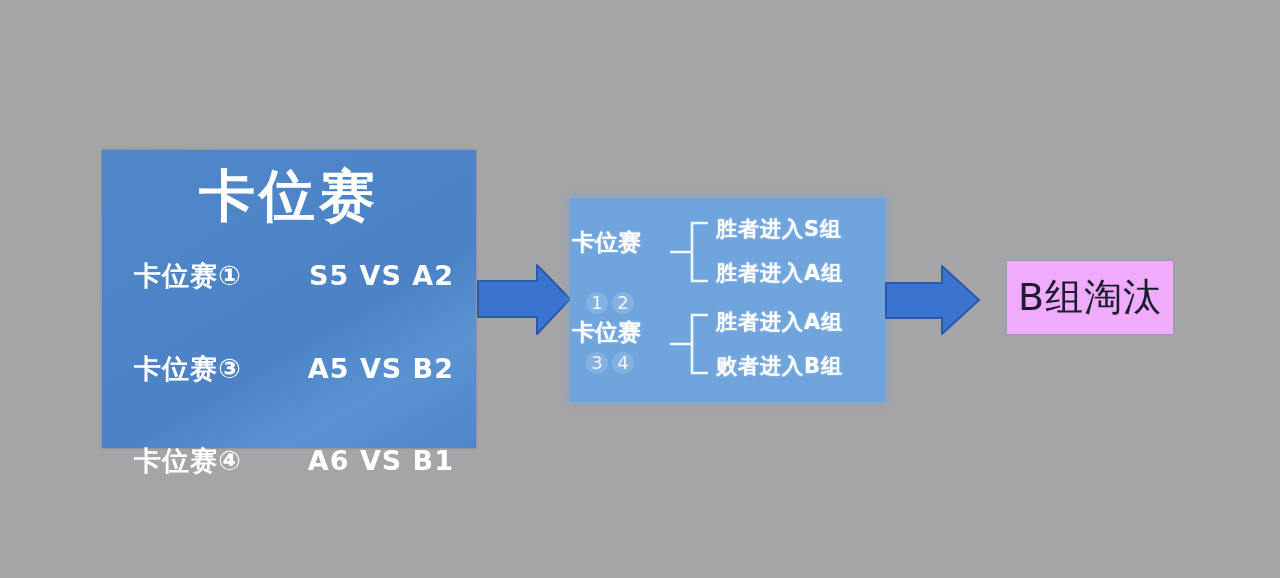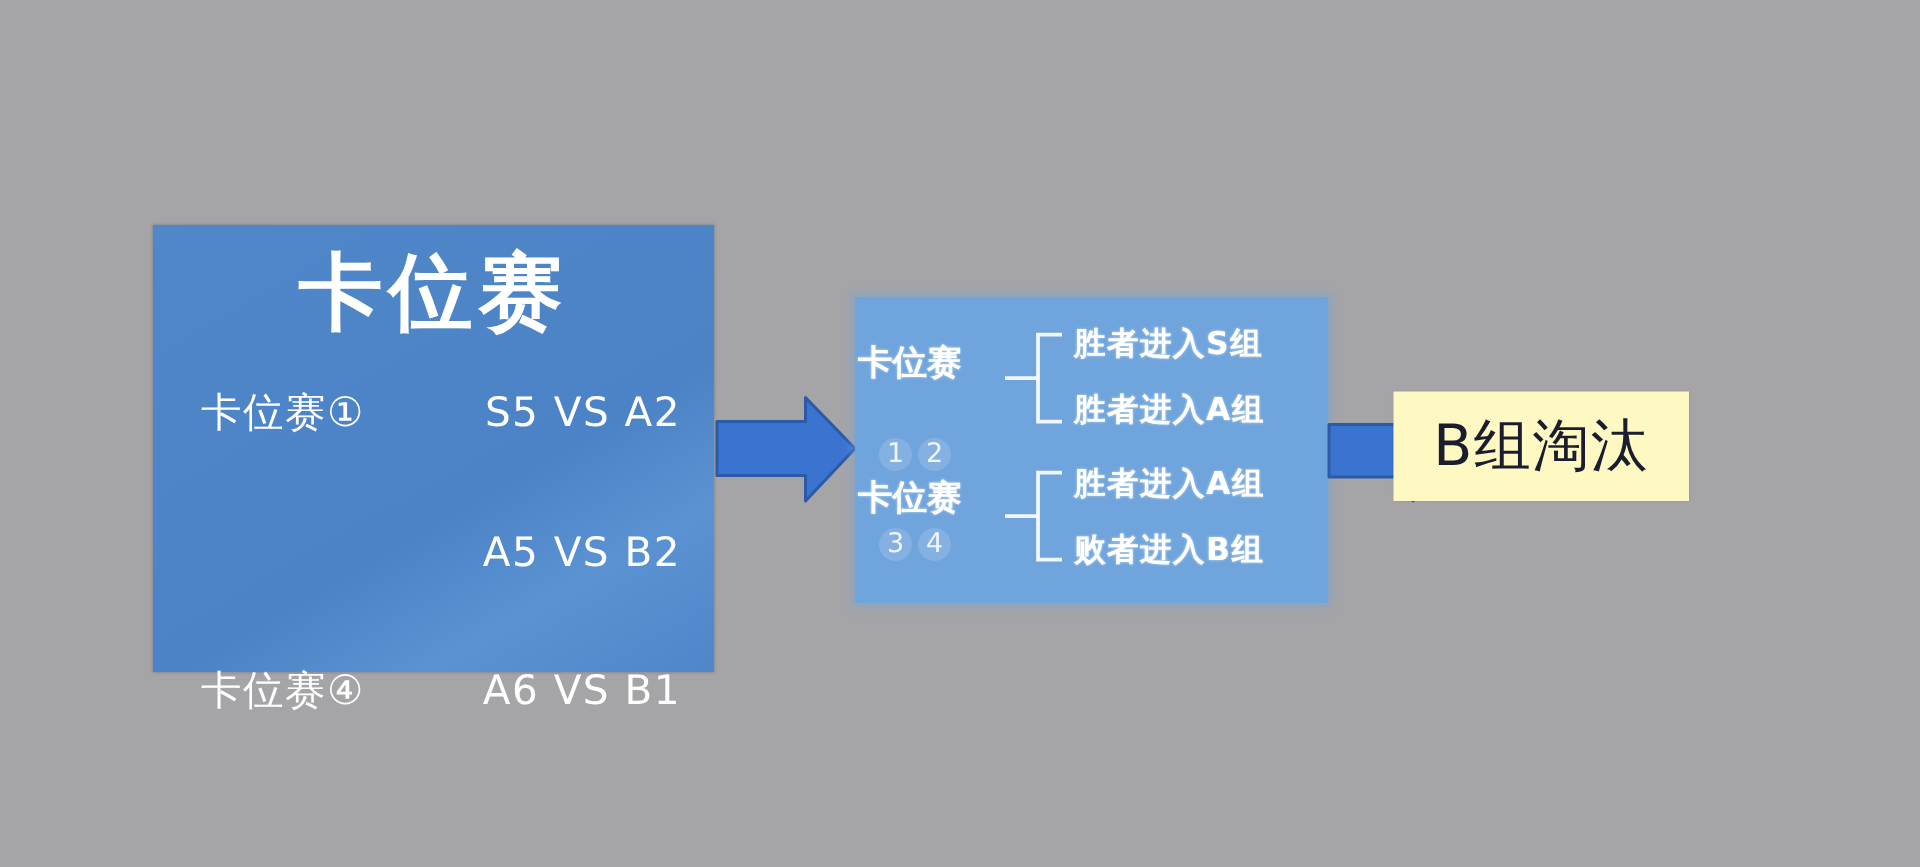--- a/index.html
+++ b/index.html
@@ -13,21 +13,21 @@
     background:linear-gradient(150deg, #4f87c9 0%, #4c83c6 60%, #5a92d2 78%, #4e86c8 100%);
     box-shadow:0 0 2px rgba(60,80,110,.5);
   }
   .panel-left .title {
     position:absolute; left:0; right:0; top:14px; text-align:center;
     color:#fff; font-size:56px; font-weight:bold; letter-spacing:4px;
     line-height:64px;
   }
   .match-row {
     position:absolute; left:32px; width:320px; height:40px;
-    color:#fff; font-size:27px; font-weight:normal; line-height:40px;
+    color:#fff; font-size:27px; font-weight:bold; line-height:40px;
   }
   .match-row .name { position:absolute; left:0; letter-spacing:1px; }
   .match-row .vs { position:absolute; right:0; letter-spacing:1px; }
 
   .arrow { position:absolute; }
 
   .panel-mid {
     position:absolute; left:570px; top:198px; width:315px; height:204px;
     background:#6fa4dc;
     box-shadow:0 0 6px 2px rgba(111,164,220,.55);
@@ -43,39 +43,40 @@
     display:inline-block; width:22px; height:22px; border-radius:50%;
     background:rgba(255,255,255,.15); text-align:center; margin-right:4px;
   }
   .bracket { position:absolute; }
   .outcome {
     position:absolute; color:#fff; font-weight:bold; font-size:21px; line-height:28px;
     letter-spacing:1px; text-shadow:0 0 2px rgba(255,255,255,.6);
   }
 
   .box-right {
-    position:absolute; left:929px; top:261px; width:197px; height:73px;
-    background:#fef9c3; box-shadow:0 0 2px rgba(80,100,140,.4);
+    position:absolute; left:1007px; top:261px; width:166px; height:73px;
+    background:#f0abfc; box-shadow:0 0 2px rgba(80,100,140,.4);
     color:#1a1d2e; font-size:38px; line-height:73px; text-align:center;
     letter-spacing:1px;
   }
 </style>
 </head>
 <body>
 
 <div class="panel-left">
   <div class="title">卡位赛</div>
 
   <div class="match-row" style="top:106px;">
     <span class="name">卡位赛①</span>
     <span class="vs">S5 VS A2</span>
   </div>
   <div class="match-row" style="top:153px;">
   </div>
   <div class="match-row" style="top:199px;">
+    <span class="name">卡位赛③</span>
     <span class="vs">A5 VS B2</span>
   </div>
   <div class="match-row" style="top:246px;margin-top:45px;">
     <span class="name">卡位赛④</span>
     <span class="vs">A6 VS B1</span>
   </div>
 </div>
 
 <svg class="arrow" style="left:476px; top:262px;" width="98" height="76" viewBox="0 0 98 76">
   <polygon points="2,19 61,19 61,3 94,37 61,72 61,55 2,55" fill="#3b74d0" stroke="#2a5aa8" stroke-width="2" stroke-linejoin="round"></polygon>

